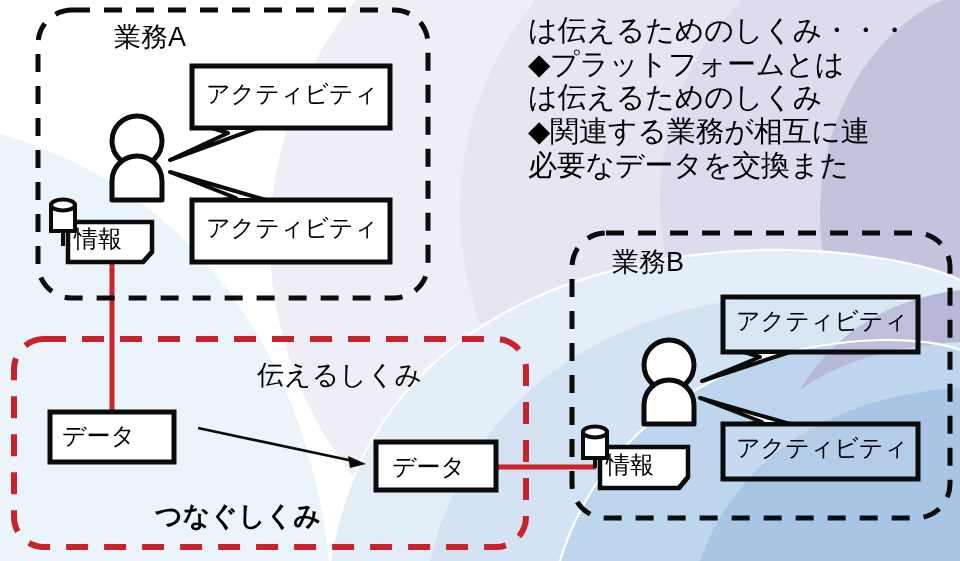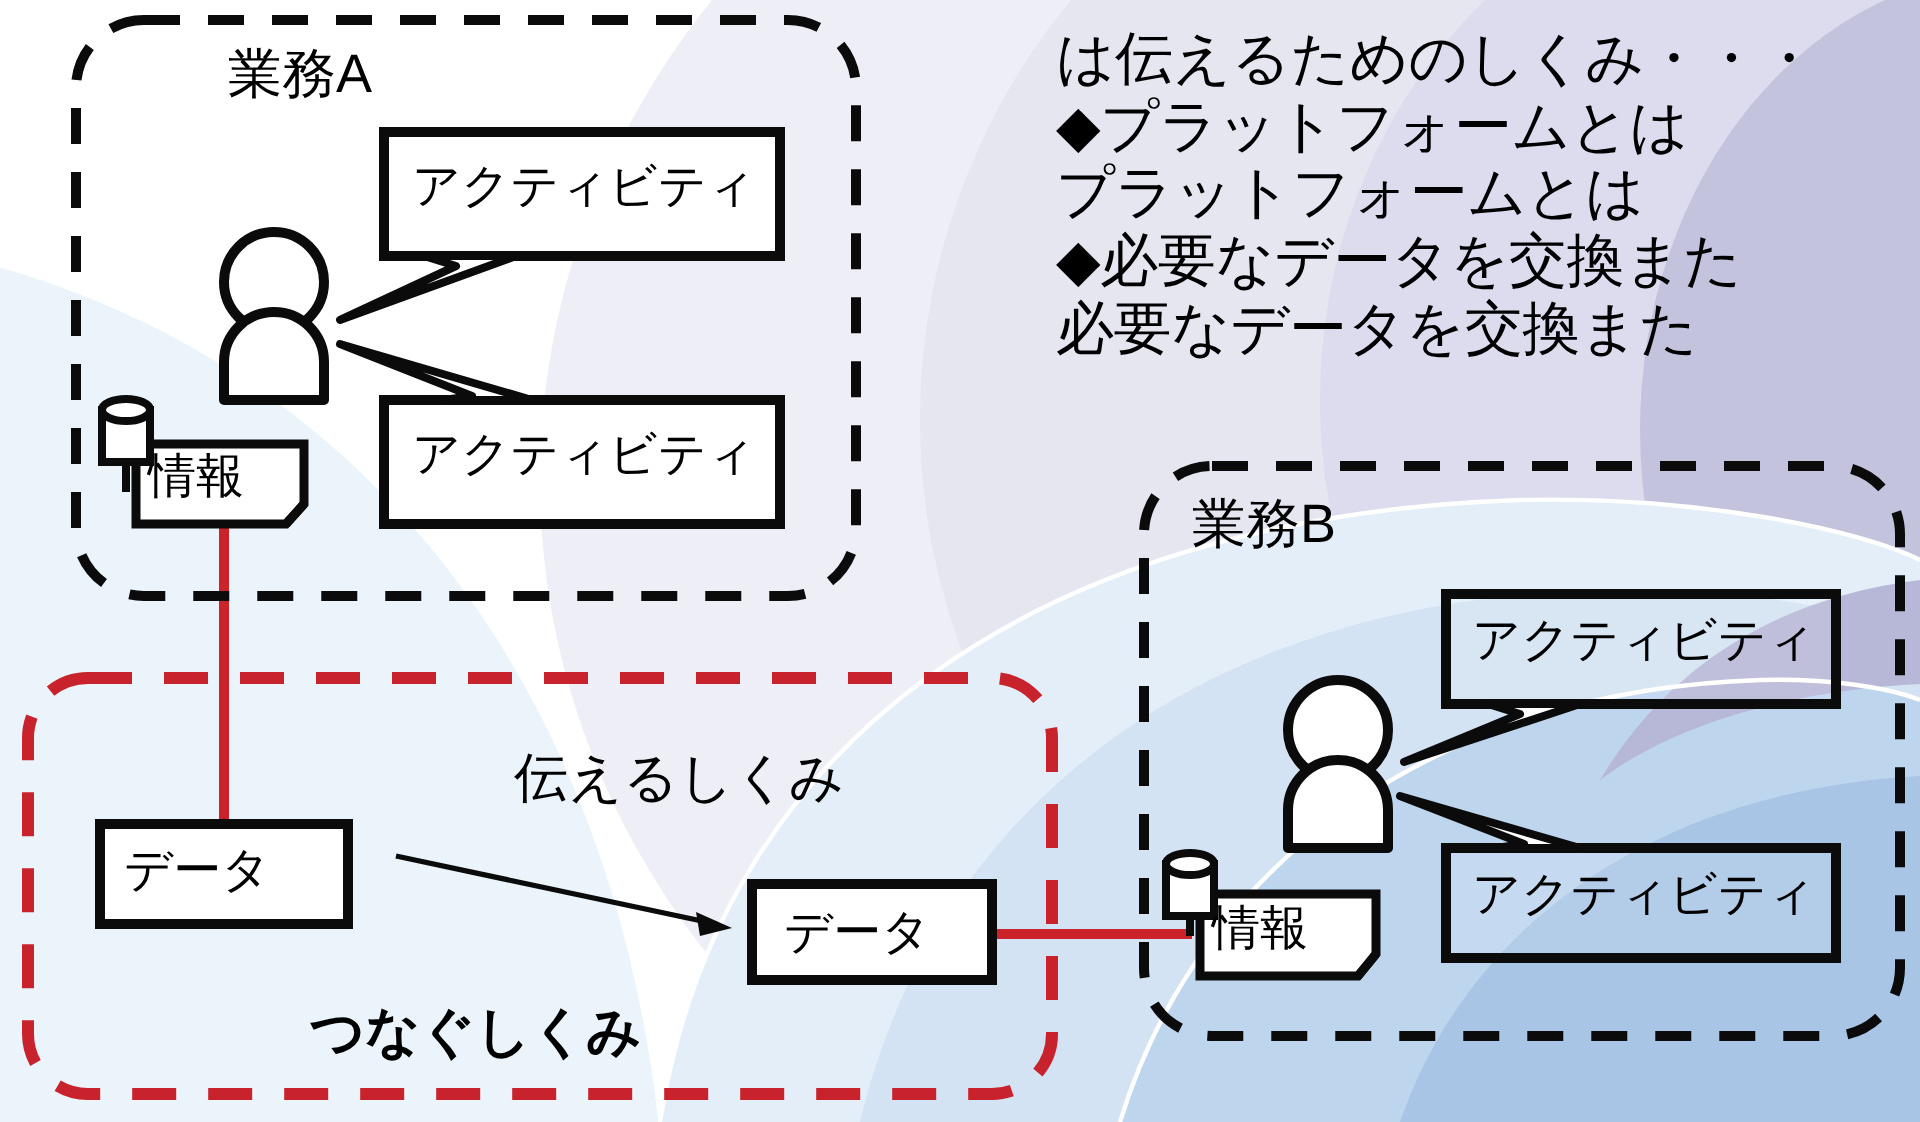--- a/index.html
+++ b/index.html
@@ -141,37 +141,37 @@
   </svg>
 
   <div class="lbl group-title" style="left:114px;top:24px;">業務A</div>
 
   <div class="lbl node-text" style="left:206px;top:82px;">アクティビティ</div>
 
   <div class="lbl node-text" style="left:206px;top:216px;">アクティビティ</div>
 
   <div class="lbl node-text" style="left:74px;top:227px;">情報</div>
 
-  <div class="lbl group-title" style="left:596px;top:249px;">業務B</div>
+  <div class="lbl group-title" style="left:612px;top:249px;">業務B</div>
 
   <div class="lbl node-text" style="left:736px;top:309px;">アクティビティ</div>
 
   <div class="lbl node-text" style="left:736px;top:436px;">アクティビティ</div>
 
   <div class="lbl node-text" style="left:606px;top:453px;">情報</div>
 
   <div class="lbl node-text" style="left:62px;top:424px;">データ</div>
 
   <div class="lbl node-text-sm" style="left:392px;top:455px;">データ</div>
 
-  <div class="lbl mech-text" style="left:257px;top:362px;margin-top:14px;">伝えるしくみ</div>
+  <div class="lbl mech-text" style="left:257px;top:362px;">伝えるしくみ</div>
 
   <div class="lbl mech-text" style="left:155px;top:503px;font-weight:bold;">つなぐしくみ</div>
 
   <div id="desc">
     <div>は伝えるためのしくみ・・・</div>
     <div>◆プラットフォームとは</div>
-    <div>プラットフォームとは</div>
-    <div>◆必要なデータを交換また</div>
+    <div>は伝えるためのしくみ</div>
+    <div>◆関連する業務が相互に連</div>
     <div>必要なデータを交換また</div>
   </div>
 
 </div>
 
 </body></html>

